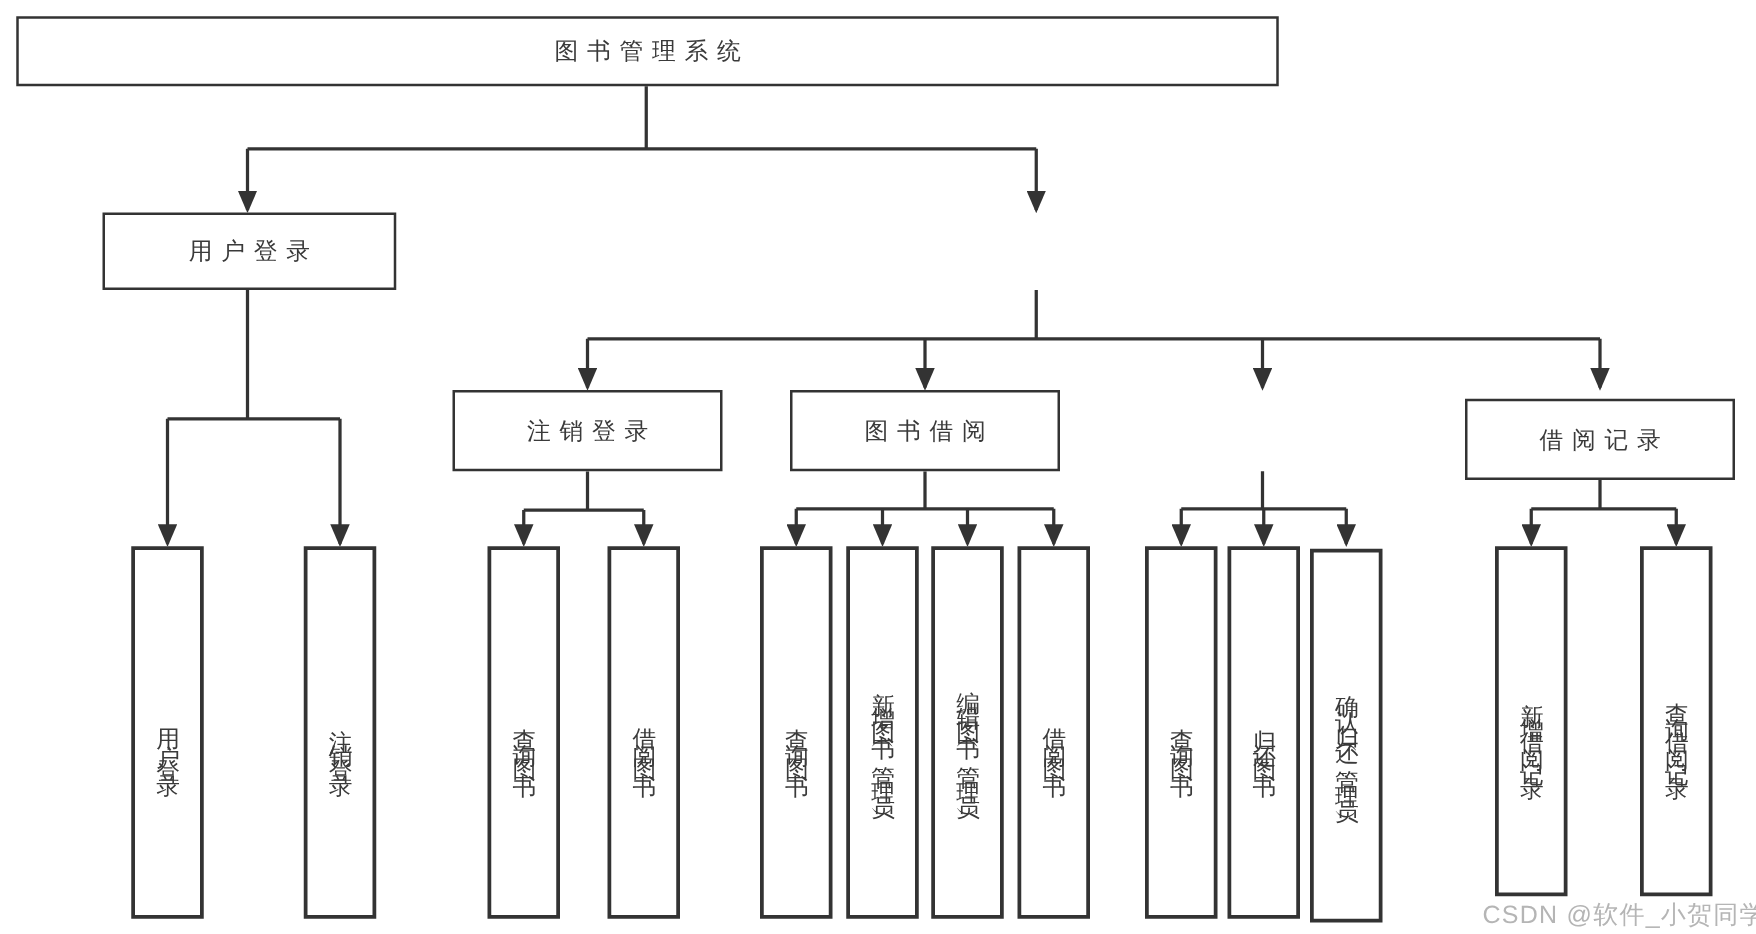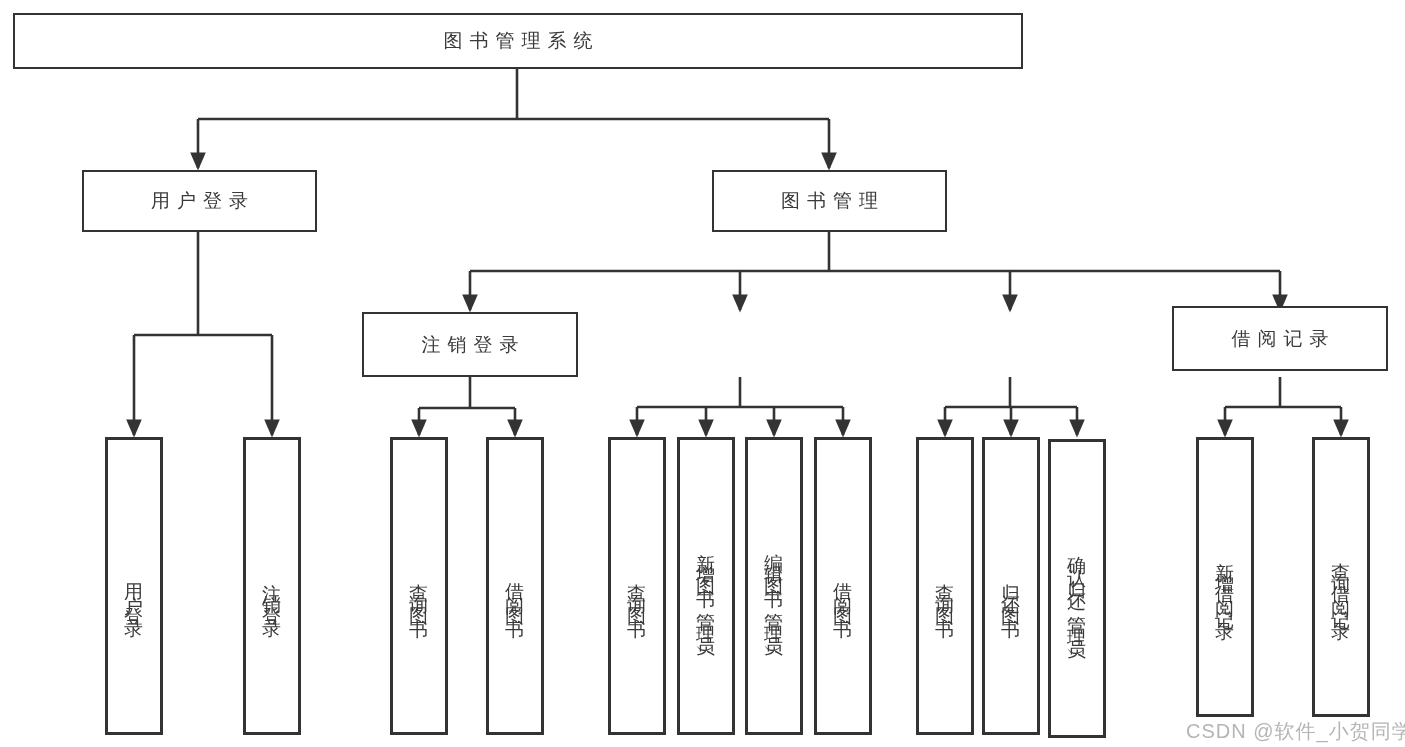--- a/index.html
+++ b/index.html
@@ -112,28 +112,28 @@
     </g>
   </svg>
 
   <div class="node root" style="left:13px;top:13px;width:1010px;height:56px">
     <span class="lbl">图书管理系统</span>
   </div>
 
   <div class="node" style="left:82px;top:170px;width:235px;height:62px">
     <span class="lbl">用户登录</span>
   </div>
-  <div class="node" style="left:712px;top:170px;width:235px;height:62px">
-    <span class="lbl">图书管理</span>
-  </div>
 
   <div class="node" style="left:362px;top:312px;width:216px;height:65px">
     <span class="lbl">注销登录</span>
   </div>
-  <div class="node" style="left:1172px;top:306px;width:216px;height:65px">
+  <div class="node" style="left:632px;top:312px;width:216px;height:65px">
+    <span class="lbl">图书借阅</span>
+  </div>
+  <div class="node" style="left:1172px;top:319px;width:216px;height:65px">
     <span class="lbl">借阅记录</span>
   </div>
 
   <div class="node leaf" style="left:105px;top:437px;width:58px;height:298px">
     <span class="vlbl">用户登录</span>
   </div>
   <div class="node leaf" style="left:243px;top:437px;width:58px;height:298px">
     <span class="vlbl">注销登录</span>
   </div>
 

